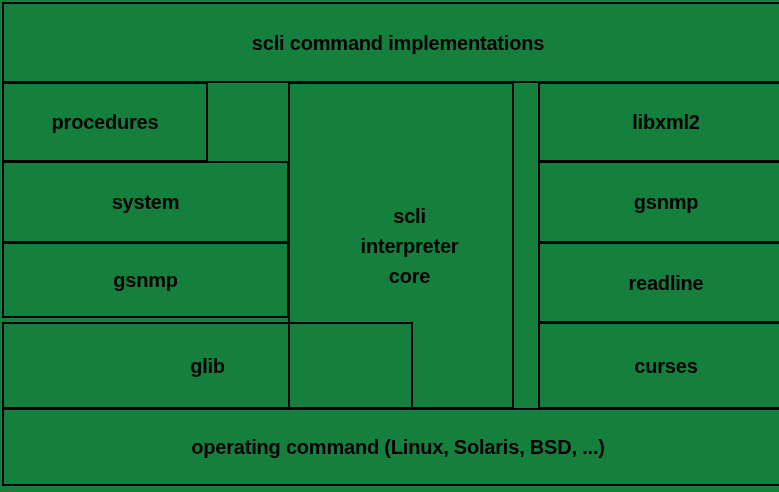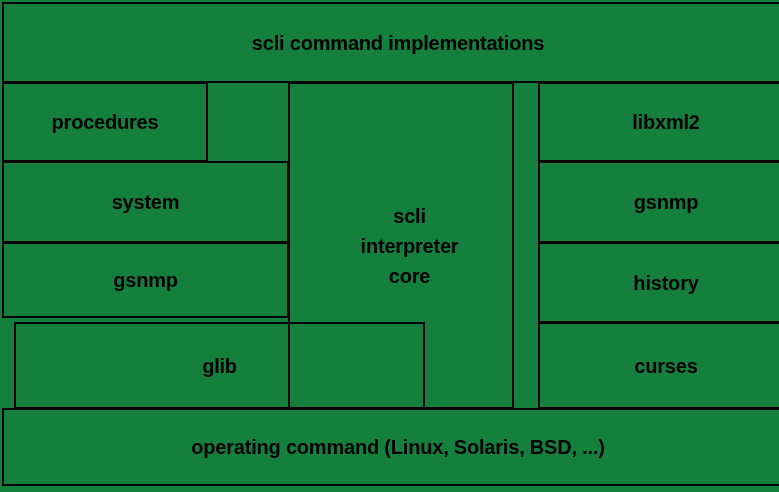--- a/index.html
+++ b/index.html
@@ -43,21 +43,21 @@
   }
   
   .clip-right { border-right: none; }
 
   
   #b-apps        { left: 2px;   top: 2px;   width: 790px; height: 81px; }
 
   #b-procedures  { left: 2px;   top: 82px;  width: 206px; height: 80px; }
   #b-stubs       { left: 2px;   top: 161px; width: 287px; height: 82px; }
   #b-gsnmp       { left: 2px;   top: 242px; width: 287px; height: 76px; }
-  #b-glib        { left: 14px;   top: 322px; width: 411px; height: 87px; }
+  #b-glib        { left: 2px;   top: 322px; width: 411px; height: 87px; }
 
   #b-core        { left: 288px; top: 82px;  width: 226px; height: 327px;
                    font-size: 20px; padding-left: 17px; }
 
   #b-libxml2     { left: 538px; top: 82px;  width: 254px; height: 80px; }
   #b-curses      { left: 538px; top: 161px; width: 254px; height: 82px; }
   #b-readline    { left: 538px; top: 242px; width: 254px; height: 81px; }
   #b-history     { left: 538px; top: 322px; width: 254px; height: 87px; }
 
   #b-os          { left: 2px;   top: 408px; width: 790px; height: 78px; }
@@ -95,21 +95,21 @@
 
   <div class="block clip-right" id="b-libxml2">
     <span class="label">libxml2</span>
   </div>
 
   <div class="block clip-right" id="b-curses">
     <span class="label">gsnmp</span>
   </div>
 
   <div class="block clip-right" id="b-readline">
-    <span class="label">history</span>
+    <span class="label">readline</span>
   </div>
 
   <div class="block clip-right" id="b-history">
     <span class="label">curses</span>
   </div>
 
   <div class="block clip-right" id="b-os">
     <span class="label">operating command (Linux, Solaris, BSD, ...)</span>
   </div>
 

